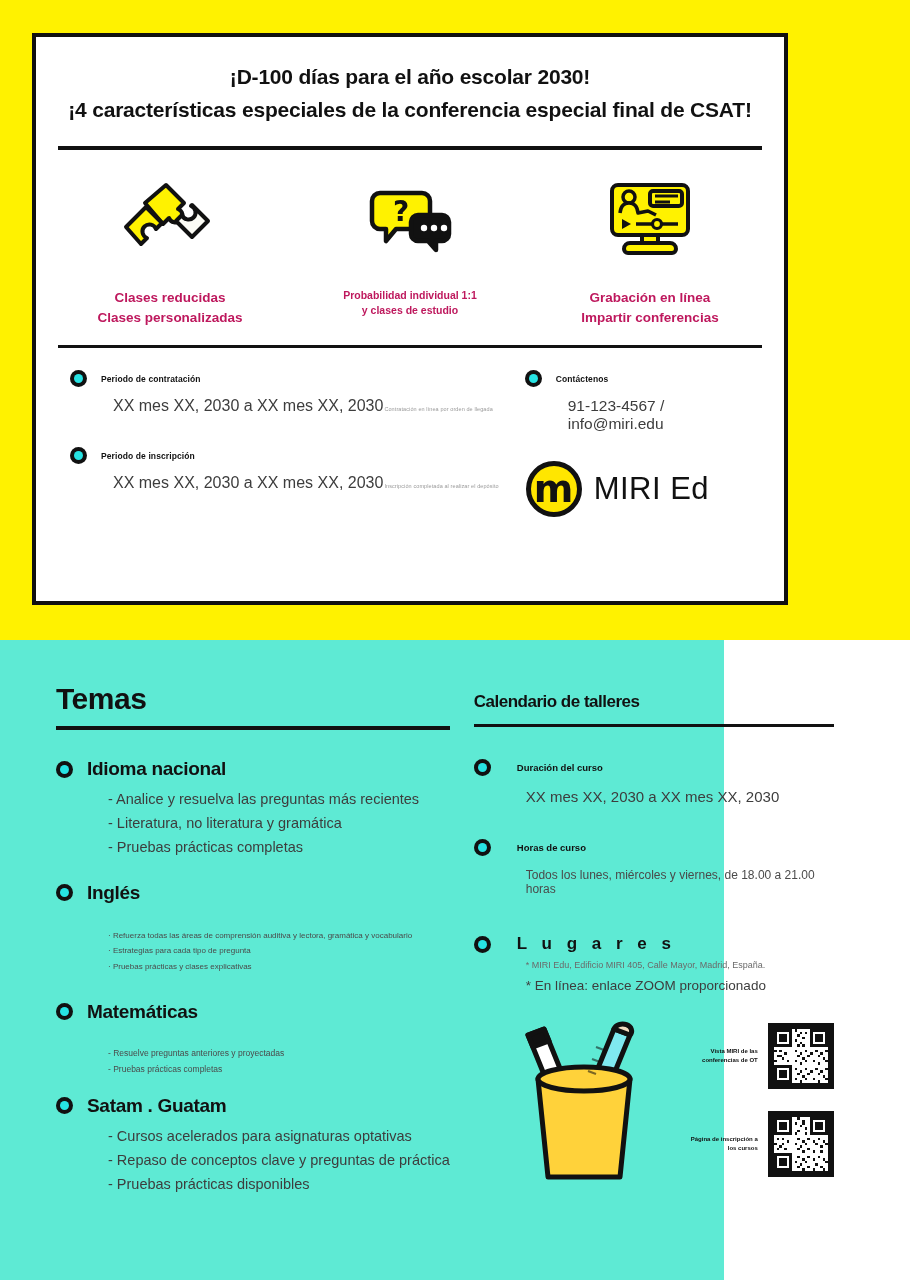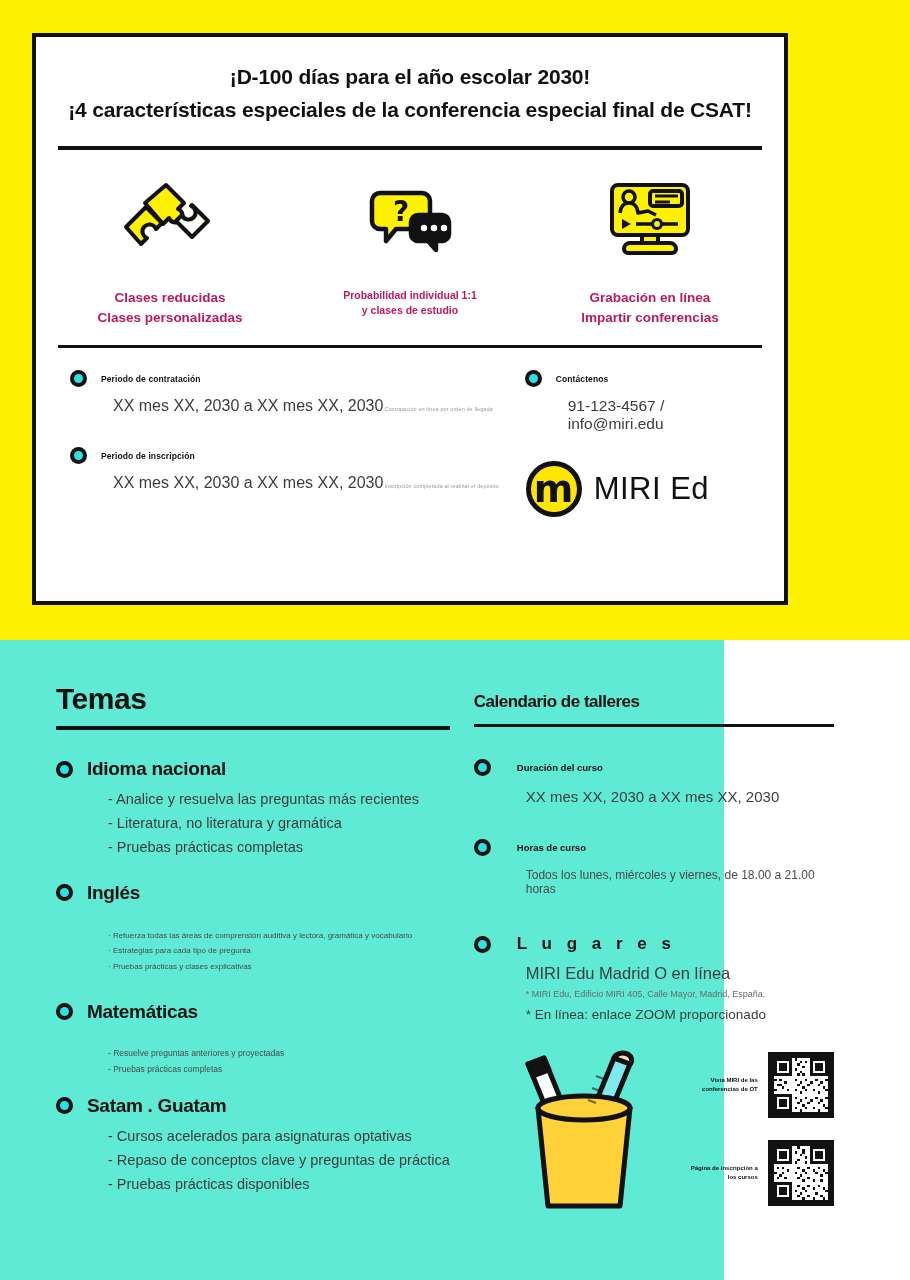--- a/index.html
+++ b/index.html
@@ -350,21 +350,20 @@
           <span class="rb-label">Horas de curso</span>
         </div>
         <div class="rb-value sm">Todos los lunes, miércoles y viernes, de 18.00 a 21.00 horas</div>
       </div>
 
       <div class="rb" style="margin-top:38px;">
         <div class="rb-head">
           <span class="bullet"></span>
           <span class="rb-label big">L u g a r e s</span>
         </div>
-        <div class="rb-value lg">MIRI Edu Madrid O en línea</div>
         <div class="rb-sub">* MIRI Edu, Edificio MIRI 405, Calle Mayor, Madrid, España.</div>
         <div class="rb-sub2">* En línea: enlace ZOOM proporcionado</div>
       </div>
 
       <div class="art-row">
         <div>
           <svg width="160" height="175" viewBox="0 0 160 175">
             <g stroke="#111" stroke-width="5" stroke-linejoin="round" stroke-linecap="round">
               <path fill="#ffffff" d="M24 18 l16 -6 l30 74 l-16 6 Z"></path>
               <path fill="#111" d="M24 18 l16 -6 l5 12 l-16 6 Z"></path>

